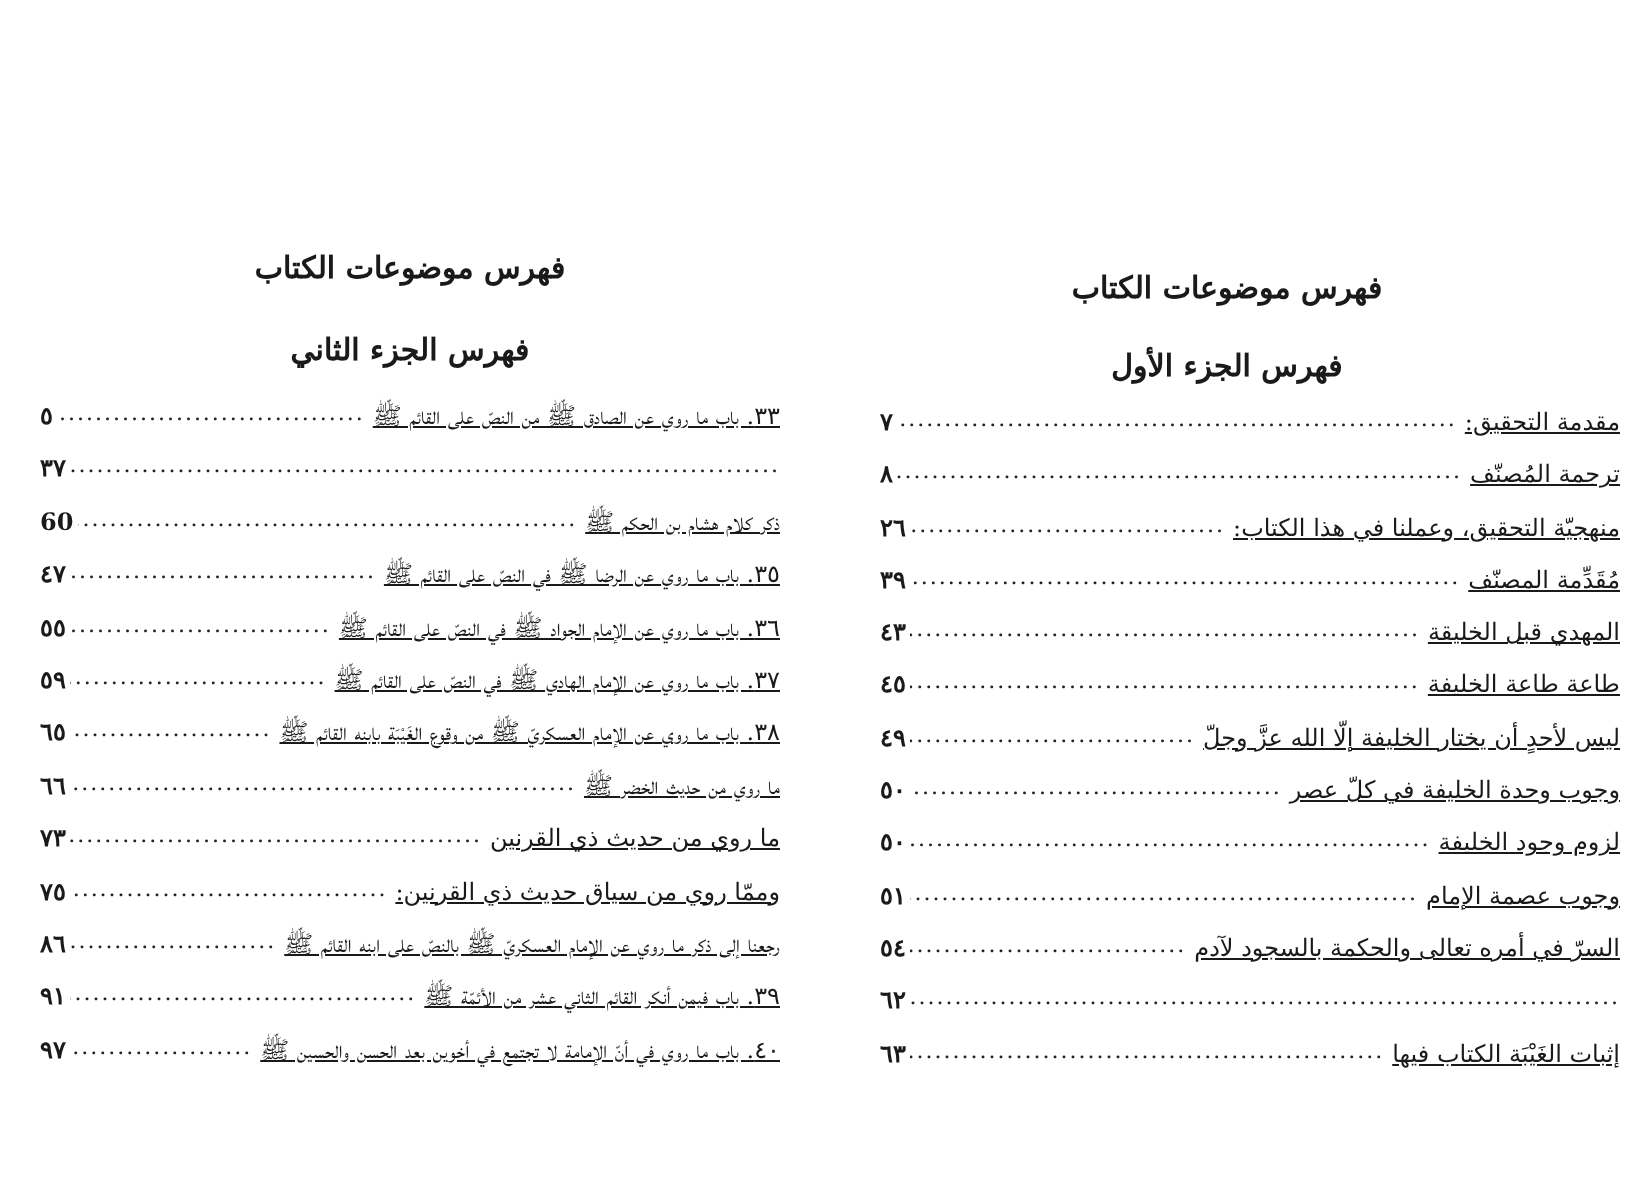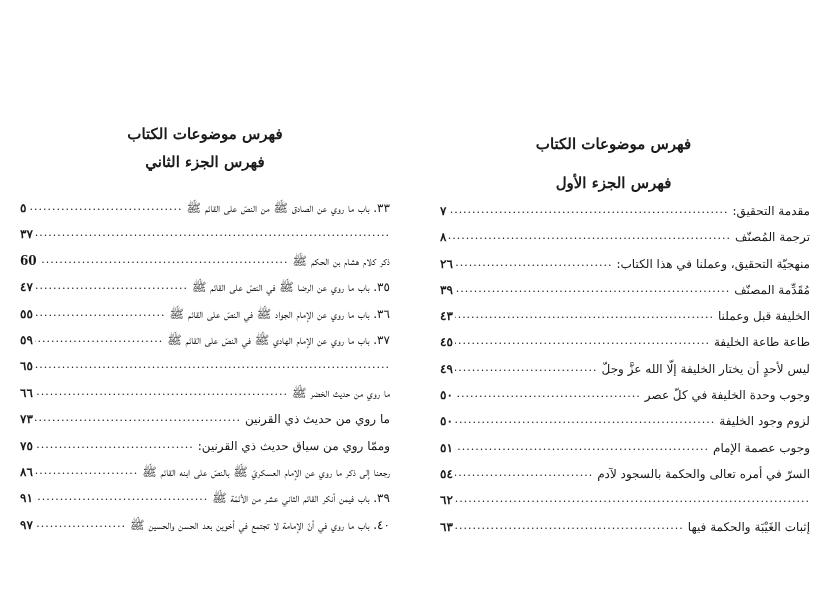--- a/index.html
+++ b/index.html
@@ -26,21 +26,21 @@
 
   .title {
     position: absolute;
     width: 100%;
     text-align: center;
     font-weight: bold;
     font-size: 15px;
     white-space: nowrap;
   }
   .page-left .title-main { top: 125px; left: -0px; }
-  .page-left .title-sub  { top: 153px; }
+  .page-left .title-sub  { top: 166px; }
   .page-right .title-main { top: 135px; }
   .page-right .title-sub  { top: 174px; text-align: center; }
 
   .toc {
     position: absolute;
     list-style: none;
     margin: 0;
     padding: 0;
   }
   .page-left .toc { top: 200px; right: 20px; width: 370px; }
@@ -51,20 +51,21 @@
     flex-direction: row;
     align-items: baseline;
     height: 26.3px;
     font-size: 12px;
     white-space: nowrap;
   }
   .page-left .toc-row { height: 26.4px; }
   .entry-title {
     flex: 0 0 auto;
     padding-left: 4px;
+    text-decoration: underline;
   }
   .leader {
     flex: 1 1 auto;
     overflow: hidden;
     height: 1em;
     position: relative;
   }
   .leader::before {
     content: "..............................................................................................................................................";
     position: absolute;
@@ -110,20 +111,21 @@
         <span class="entry-title">٣٦. باب ما روي عن الإمام الجواد ﷺ في النصّ على القائم ﷺ</span>
         <span class="leader"></span>
         <span class="page-num">٥٥</span>
       </li>
     <li class="toc-row">
         <span class="entry-title">٣٧. باب ما روي عن الإمام الهادي ﷺ في النصّ على القائم ﷺ</span>
         <span class="leader"></span>
         <span class="page-num">٥٩</span>
       </li>
     <li class="toc-row">
+        <span class="entry-title">٣٨. باب ما روي عن الإمام العسكريّ ﷺ من وقوع الغَيْبَة بابنه القائم ﷺ</span>
         <span class="leader"></span>
         <span class="page-num">٦٥</span>
       </li>
     <li class="toc-row">
         <span class="entry-title">ما روي من حديث الخضر ﷺ</span>
         <span class="leader"></span>
         <span class="page-num">٦٦</span>
       </li>
     <li class="toc-row">
         <span class="entry-title">ما روي من حديث ذي القرنين</span>
@@ -171,21 +173,21 @@
         <span class="entry-title">منهجيّة التحقيق، وعملنا في هذا الكتاب:</span>
         <span class="leader"></span>
         <span class="page-num">٢٦</span>
       </li>
     <li class="toc-row">
         <span class="entry-title">مُقَدِّمة المصنّف</span>
         <span class="leader"></span>
         <span class="page-num">٣٩</span>
       </li>
     <li class="toc-row">
-        <span class="entry-title">الخليفة قبل وعملنا</span>
+        <span class="entry-title">المهدي قبل الخليقة</span>
         <span class="leader"></span>
         <span class="page-num">٤٣</span>
       </li>
     <li class="toc-row">
         <span class="entry-title">طاعة طاعة الخليفة</span>
         <span class="leader"></span>
         <span class="page-num">٤٥</span>
       </li>
     <li class="toc-row">
         <span class="entry-title">ليس لأحدٍ أن يختار الخليفة إلّا الله عزَّ وجلّ</span>
@@ -210,18 +212,18 @@
     <li class="toc-row">
         <span class="entry-title">السرّ في أمره تعالى والحكمة بالسجود لآدم</span>
         <span class="leader"></span>
         <span class="page-num">٥٤</span>
       </li>
     <li class="toc-row">
         <span class="leader"></span>
         <span class="page-num">٦٢</span>
       </li>
     <li class="toc-row">
-        <span class="entry-title">إثبات الغَيْبَة والحكمة فيها</span>
+        <span class="entry-title">إثبات الغَيْبَة الكتاب فيها</span>
         <span class="leader"></span>
         <span class="page-num">٦٣</span>
       </li>
   </ul>
 </div>
 
 </body></html>

